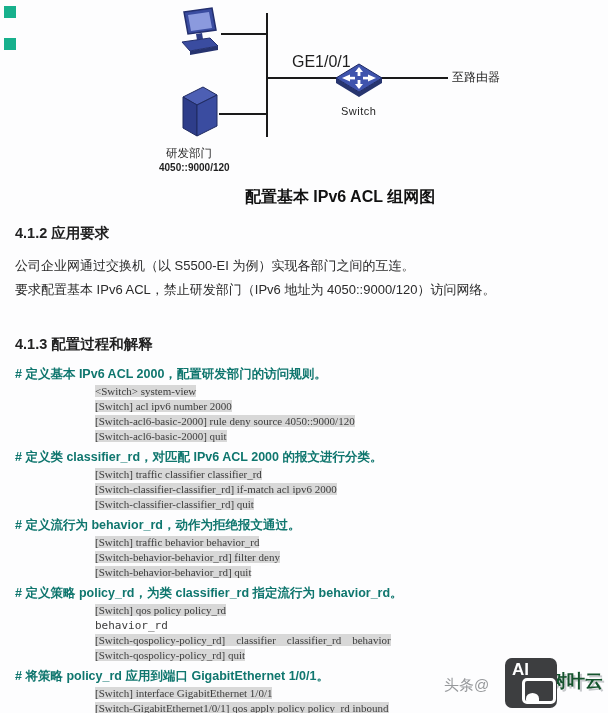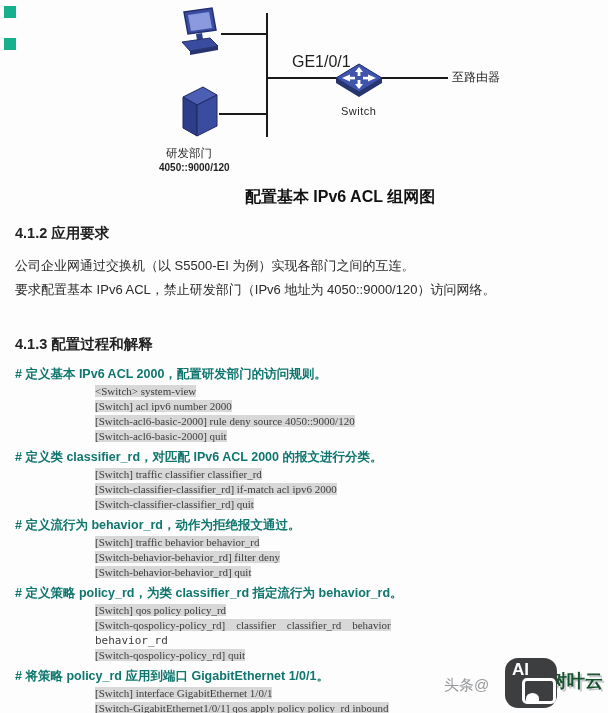--- a/index.html
+++ b/index.html
@@ -34,21 +34,21 @@
   .code-text{font-family:"DejaVu Sans Mono","Liberation Mono",monospace;font-size:11px;
              color:#3c3c3c;white-space:pre;}
   .code-text.hl{background:#d8d8d8;font-family:Liberation Serif, serif;}
 
   
   .wm{position:absolute;left:430px;top:655px;width:178px;height:55px;}
   .wm-prefix{position:absolute;left:14px;top:21px;font-size:15px;color:#97999c;}
   .wm-name{position:absolute;left:119px;top:14px;font-size:18px;font-weight:700;color:#14532d;
            text-shadow:2px 2px 0 #c7c9cc;white-space:nowrap;}
   .wm-logo{position:absolute;left:75px;top:3px;width:52px;height:50px;background:#3d3e40;
-           border-radius:13px;z-index:5;}
+           border-radius:7px;z-index:5;}
   .wm-ai{position:absolute;left:7px;top:2px;font-size:17px;font-weight:700;color:#fff;}
   .wm-frame{position:absolute;left:17px;top:20px;width:28px;height:20px;border:3px solid #fff;
             border-radius:5px;overflow:hidden;}
   .wm-blob{position:absolute;left:1px;bottom:-3px;width:13px;height:11px;background:#fff;
            border-radius:50% 50% 0 0;}
 </style>
 </head>
 <body>
 
 <div class="page">
@@ -134,22 +134,22 @@
           <div class="code-line"><span class="code-text hl">[Switch] traffic behavior behavior_rd</span></div>
           <div class="code-line"><span class="code-text hl">[Switch-behavior-behavior_rd] filter deny</span></div>
           <div class="code-line"><span class="code-text hl">[Switch-behavior-behavior_rd] quit</span></div>
         </div>
     </div>
 
     <div class="step">
       <div class="step-comment"># 定义策略 policy_rd，为类 classifier_rd 指定流行为 behavior_rd。</div>
       <div class="step-code">
           <div class="code-line"><span class="code-text hl">[Switch] qos policy policy_rd</span></div>
+          <div class="code-line"><span class="code-text">behavior_rd</span></div>
           <div class="code-line"><span class="code-text hl">[Switch-qospolicy-policy_rd]    classifier    classifier_rd    behavior</span></div>
-          <div class="code-line"><span class="code-text">behavior_rd</span></div>
           <div class="code-line"><span class="code-text hl">[Switch-qospolicy-policy_rd] quit</span></div>
         </div>
     </div>
 
     <div class="step">
       <div class="step-comment"># 将策略 policy_rd 应用到端口 GigabitEthernet 1/0/1。</div>
       <div class="step-code">
           <div class="code-line"><span class="code-text hl">[Switch] interface GigabitEthernet 1/0/1</span></div>
           <div class="code-line"><span class="code-text hl">[Switch-GigabitEthernet1/0/1] qos apply policy policy_rd inbound</span></div>
         </div>

